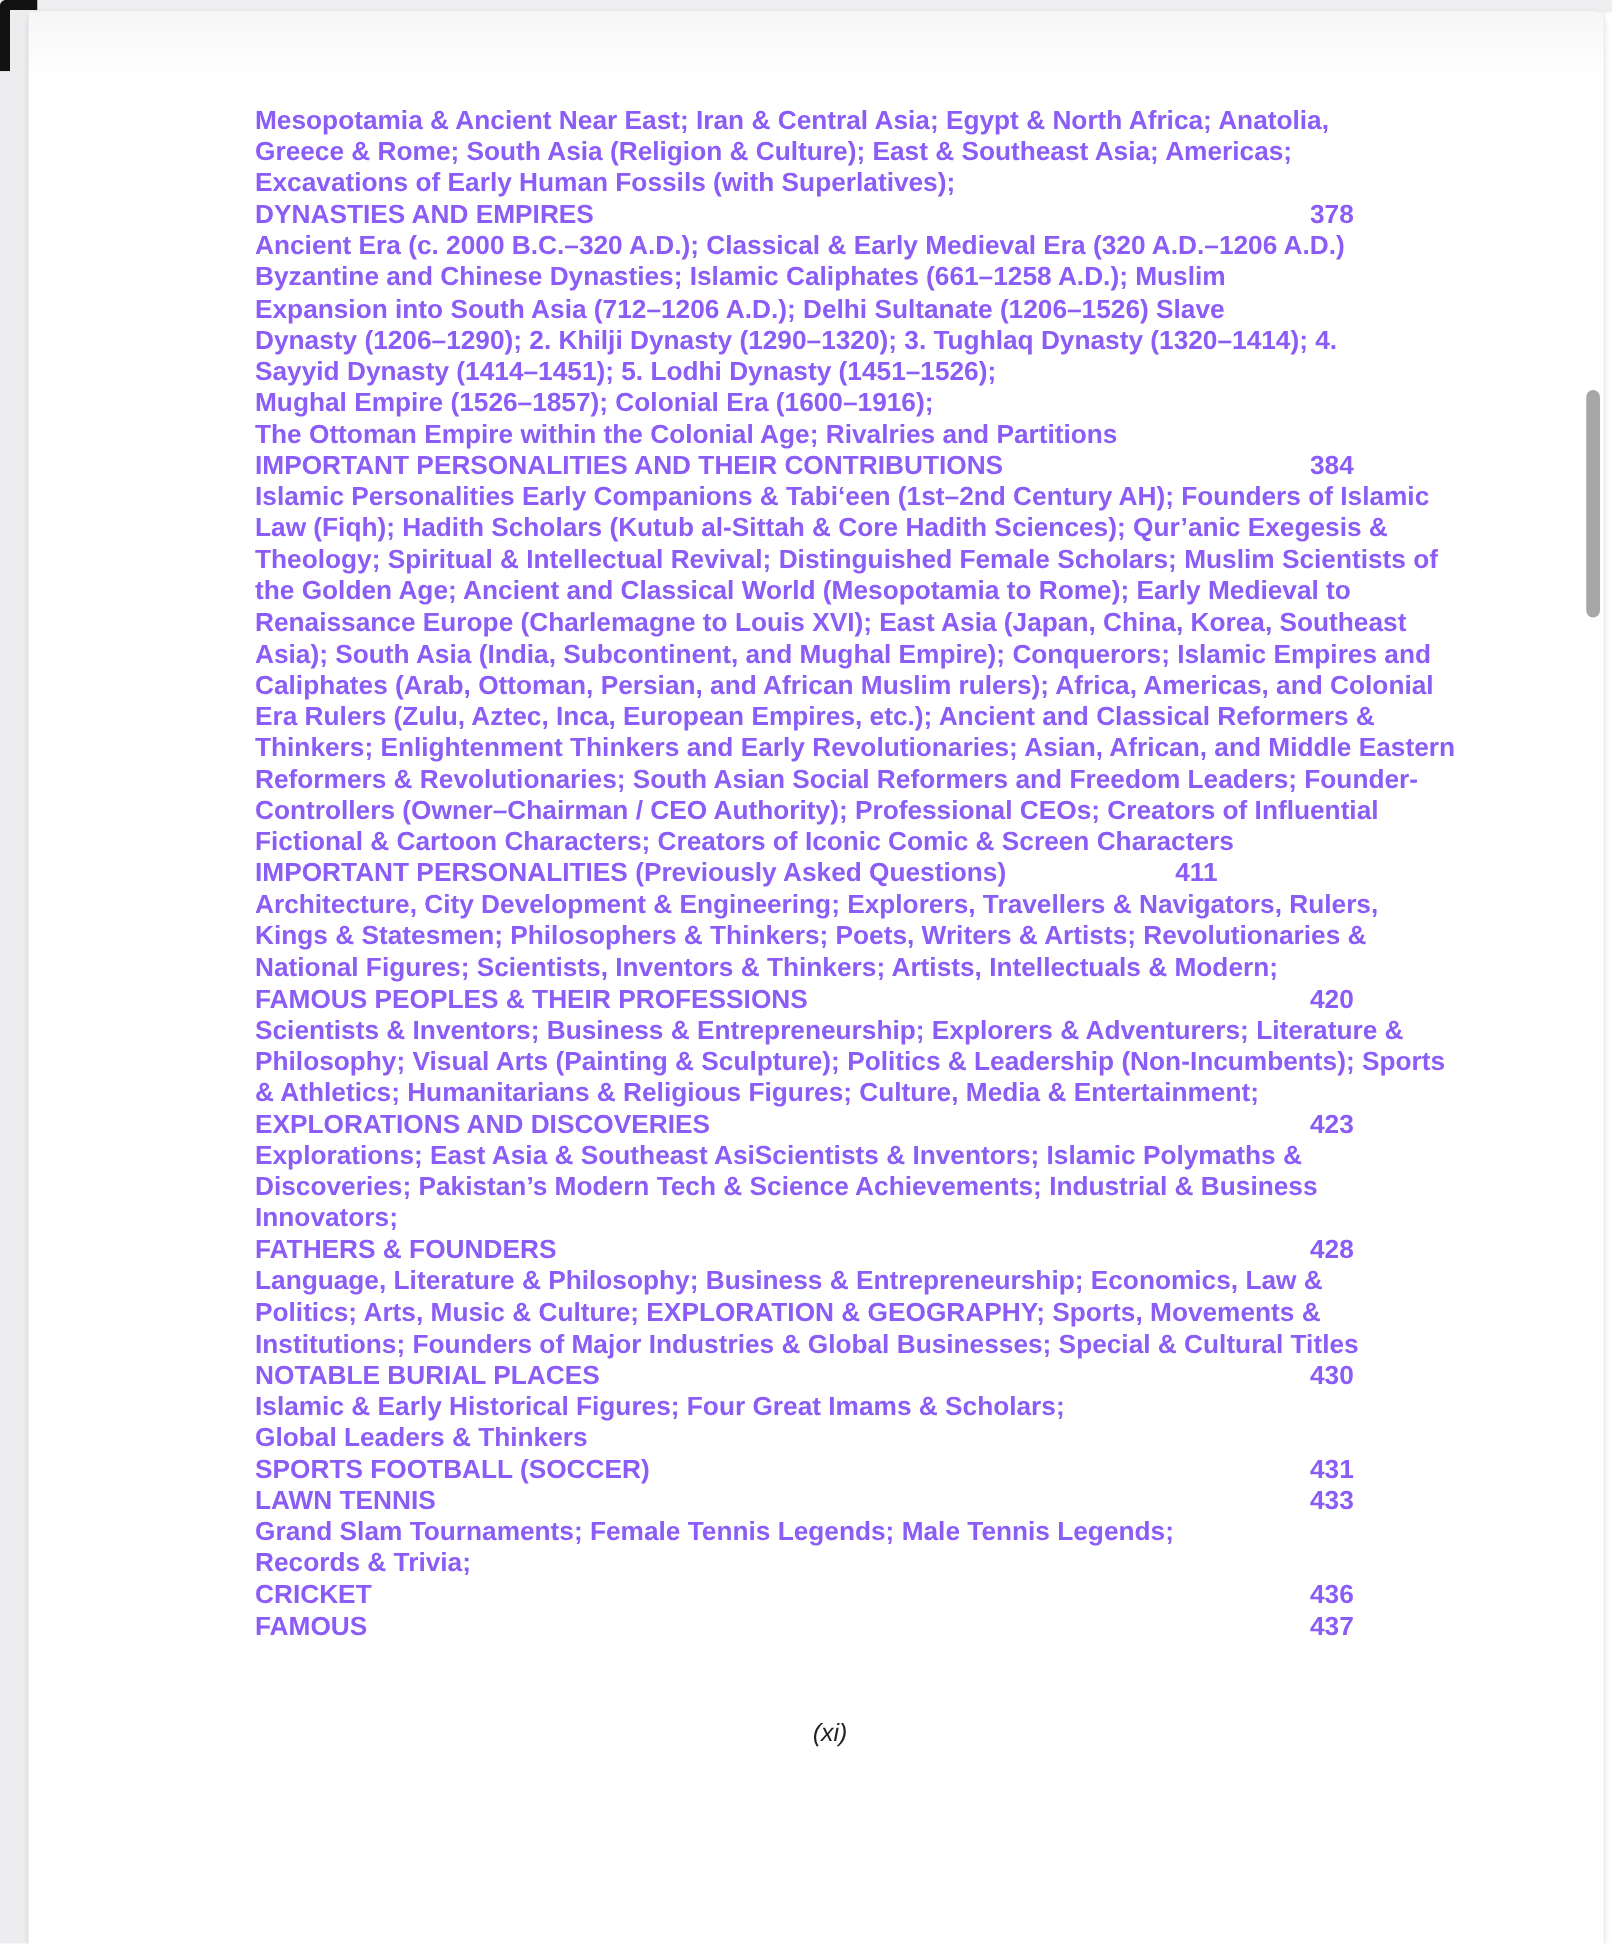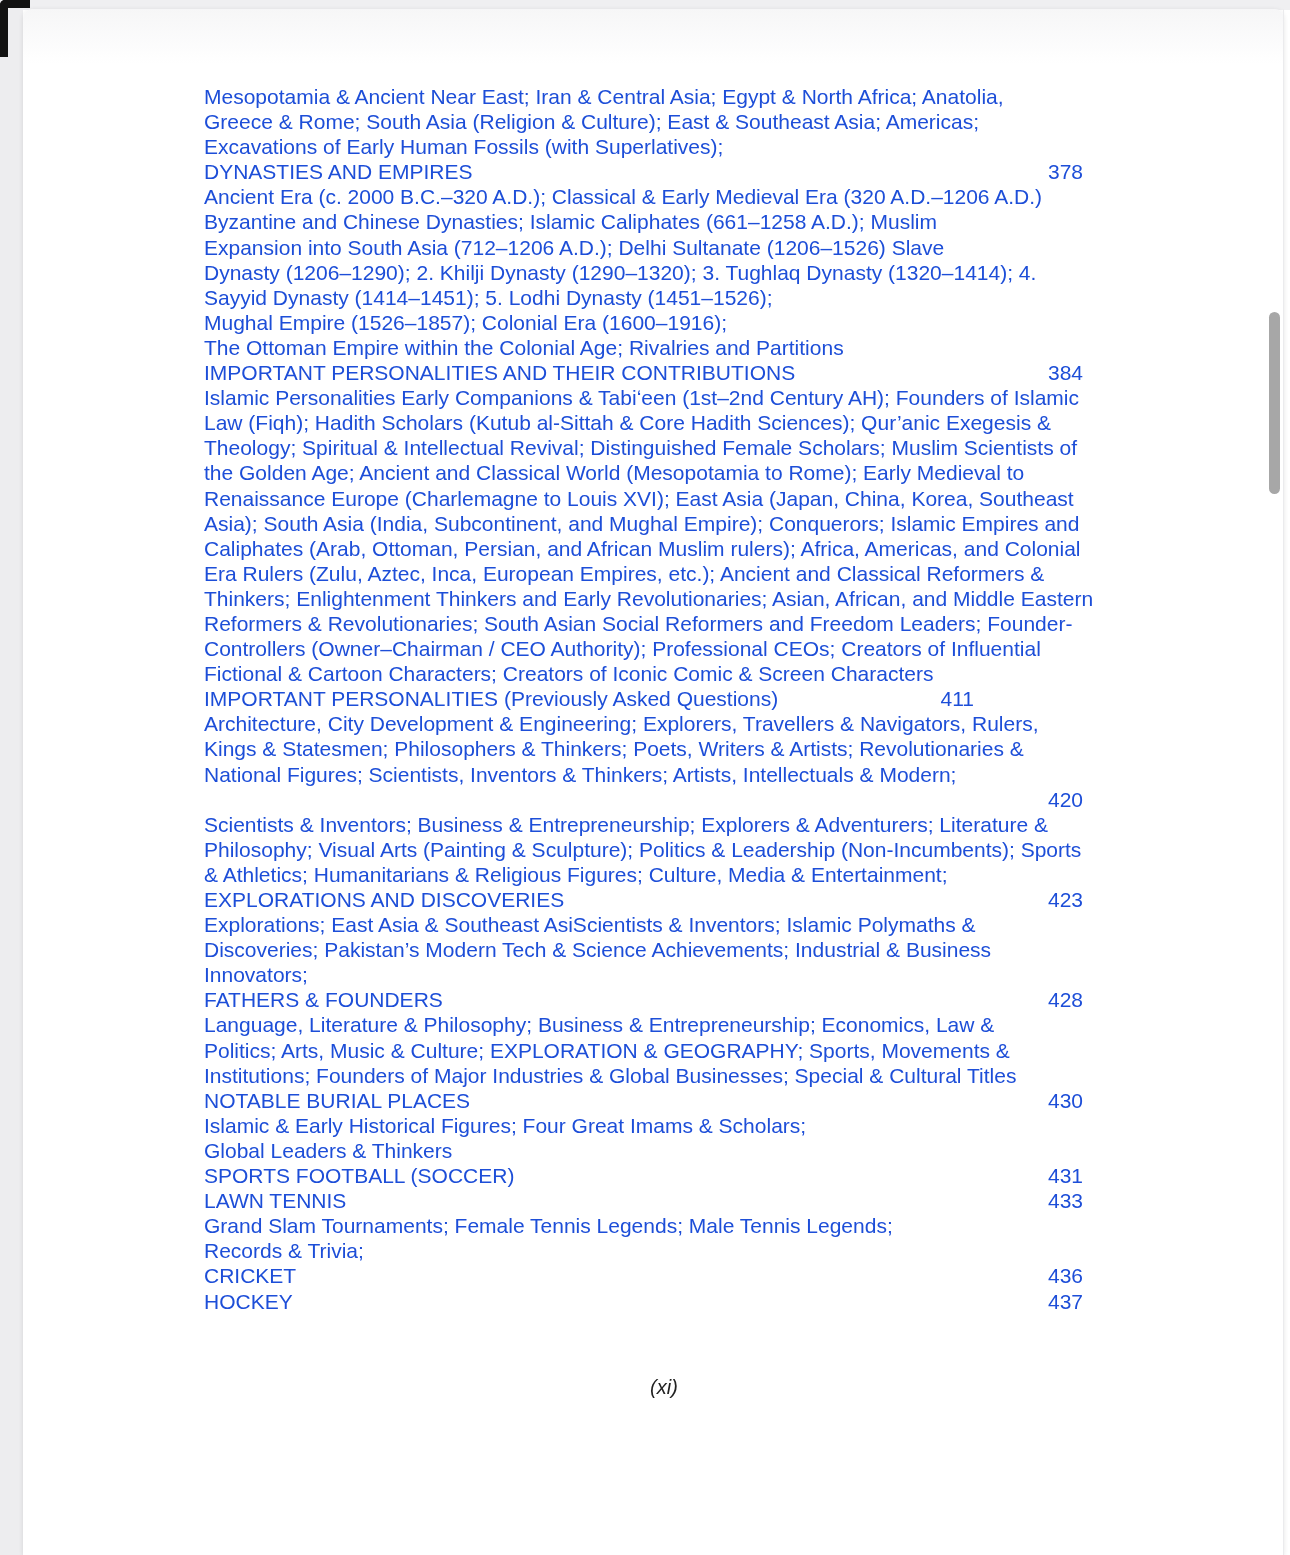--- a/index.html
+++ b/index.html
@@ -17,21 +17,21 @@
     box-shadow:0 1px 5px rgba(0,0,0,0.10);
   }
   .corner {
     position:absolute; left:0; top:0; width:30px; height:57px;
     border-top:8px solid #121212; border-left:8px solid #121212;
     border-top-left-radius:5px; box-sizing:border-box;
   }
   .seam { position:absolute; left:1283px; top:9px; width:1px; height:1546px; background:#ebebed; }
   .toc {
     position:absolute; left:204px; top:84px; width:879px;
-    color:#1d4ed8; font-size:21px; line-height:25.1px;
+    color:#8b5cf6; font-size:21px; line-height:25.1px;font-weight:bold;
   }
   .line { display:flex; white-space:pre; }
   .txt { flex:0 0 auto; }
   .pg  { margin-left:auto; flex:0 0 auto; }
   .line.inset .pg { margin-right:109px; }
   .footer {
     position:absolute; left:19px; top:1376px; width:1290px;
     text-align:center; font-style:italic; font-size:20px; color:#222222;
   }
   .scroll-thumb {
@@ -71,39 +71,39 @@
       <div class="line"><span class="txt">Caliphates (Arab, Ottoman, Persian, and African Muslim rulers); Africa, Americas, and Colonial</span></div>
       <div class="line"><span class="txt">Era Rulers (Zulu, Aztec, Inca, European Empires, etc.); Ancient and Classical Reformers &amp;</span></div>
       <div class="line"><span class="txt">Thinkers; Enlightenment Thinkers and Early Revolutionaries; Asian, African, and Middle Eastern</span></div>
       <div class="line"><span class="txt">Reformers &amp; Revolutionaries; South Asian Social Reformers and Freedom Leaders; Founder-</span></div>
       <div class="line"><span class="txt">Controllers (Owner–Chairman / CEO Authority); Professional CEOs; Creators of Influential</span></div>
       <div class="line"><span class="txt">Fictional &amp; Cartoon Characters; Creators of Iconic Comic &amp; Screen Characters</span></div>
       <div class="line inset"><span class="txt">IMPORTANT PERSONALITIES (Previously Asked Questions)</span><span class="pg">411</span></div>
       <div class="line"><span class="txt">Architecture, City Development &amp; Engineering; Explorers, Travellers &amp; Navigators, Rulers,</span></div>
       <div class="line"><span class="txt">Kings &amp; Statesmen; Philosophers &amp; Thinkers; Poets, Writers &amp; Artists; Revolutionaries &amp;</span></div>
       <div class="line"><span class="txt">National Figures; Scientists, Inventors &amp; Thinkers; Artists, Intellectuals &amp; Modern;</span></div>
-      <div class="line"><span class="pg">420</span></div>
+      <div class="line"><span class="txt">FAMOUS PEOPLES &amp; THEIR PROFESSIONS</span><span class="pg">420</span></div>
       <div class="line"><span class="txt">Scientists &amp; Inventors; Business &amp; Entrepreneurship; Explorers &amp; Adventurers; Literature &amp;</span></div>
       <div class="line"><span class="txt">Philosophy; Visual Arts (Painting &amp; Sculpture); Politics &amp; Leadership (Non-Incumbents); Sports</span></div>
       <div class="line"><span class="txt">&amp; Athletics; Humanitarians &amp; Religious Figures; Culture, Media &amp; Entertainment;</span></div>
       <div class="line"><span class="txt">EXPLORATIONS AND DISCOVERIES</span><span class="pg">423</span></div>
       <div class="line"><span class="txt">Explorations; East Asia &amp; Southeast AsiScientists &amp; Inventors; Islamic Polymaths &amp;</span></div>
       <div class="line"><span class="txt">Discoveries; Pakistan’s Modern Tech &amp; Science Achievements; Industrial &amp; Business</span></div>
       <div class="line"><span class="txt">Innovators;</span></div>
       <div class="line"><span class="txt">FATHERS &amp; FOUNDERS</span><span class="pg">428</span></div>
       <div class="line"><span class="txt">Language, Literature &amp; Philosophy; Business &amp; Entrepreneurship; Economics, Law &amp;</span></div>
       <div class="line"><span class="txt">Politics; Arts, Music &amp; Culture; EXPLORATION &amp; GEOGRAPHY; Sports, Movements &amp;</span></div>
       <div class="line"><span class="txt">Institutions; Founders of Major Industries &amp; Global Businesses; Special &amp; Cultural Titles</span></div>
       <div class="line"><span class="txt">NOTABLE BURIAL PLACES</span><span class="pg">430</span></div>
       <div class="line"><span class="txt">Islamic &amp; Early Historical Figures; Four Great Imams &amp; Scholars;</span></div>
       <div class="line"><span class="txt">Global Leaders &amp; Thinkers</span></div>
       <div class="line"><span class="txt">SPORTS FOOTBALL (SOCCER)</span><span class="pg">431</span></div>
       <div class="line"><span class="txt">LAWN TENNIS</span><span class="pg">433</span></div>
       <div class="line"><span class="txt">Grand Slam Tournaments; Female Tennis Legends; Male Tennis Legends;</span></div>
       <div class="line"><span class="txt">Records &amp; Trivia;</span></div>
       <div class="line"><span class="txt">CRICKET</span><span class="pg">436</span></div>
-      <div class="line"><span class="txt">HOCKEY</span><span class="pg">437</span></div>
+      <div class="line"><span class="txt">FAMOUS</span><span class="pg">437</span></div>
     </div>
 
   <div class="footer">(xi)</div>
 
   <div class="scroll-thumb"></div>
 </div>
 
 </body></html>

